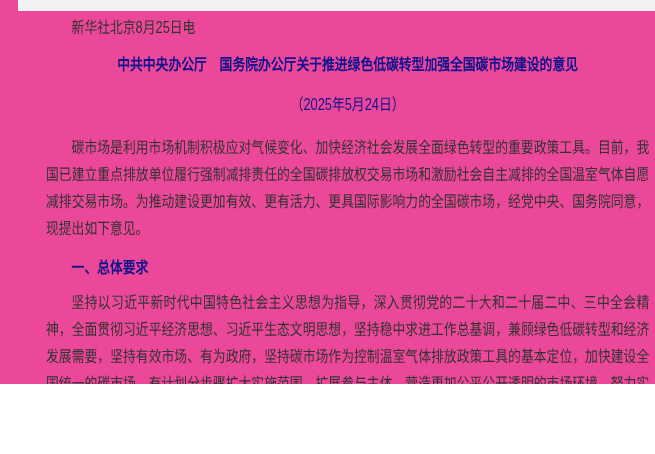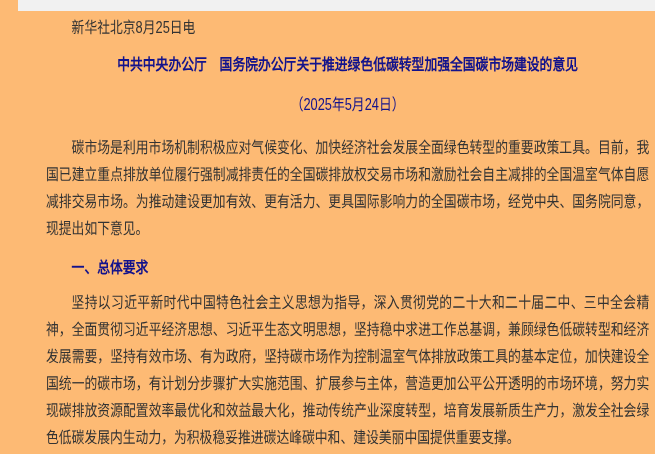--- a/index.html
+++ b/index.html
@@ -4,22 +4,22 @@
 <style>
   html, body {
     margin: 0;
     padding: 0;
     background: #ffffff;
     font-family: "Liberation Sans", sans-serif;
   }
   .page {
     position: relative;
     width: 655px;
-    height: 454px;
-    background: #fdba74;
+    height: 384px;
+    background: #ec4899;
     overflow: hidden;
   }
   
   .top-strip {
     position: absolute;
     top: 0;
     left: 18px;
     right: 0;
     height: 11px;
     background: #f1f1f1;

